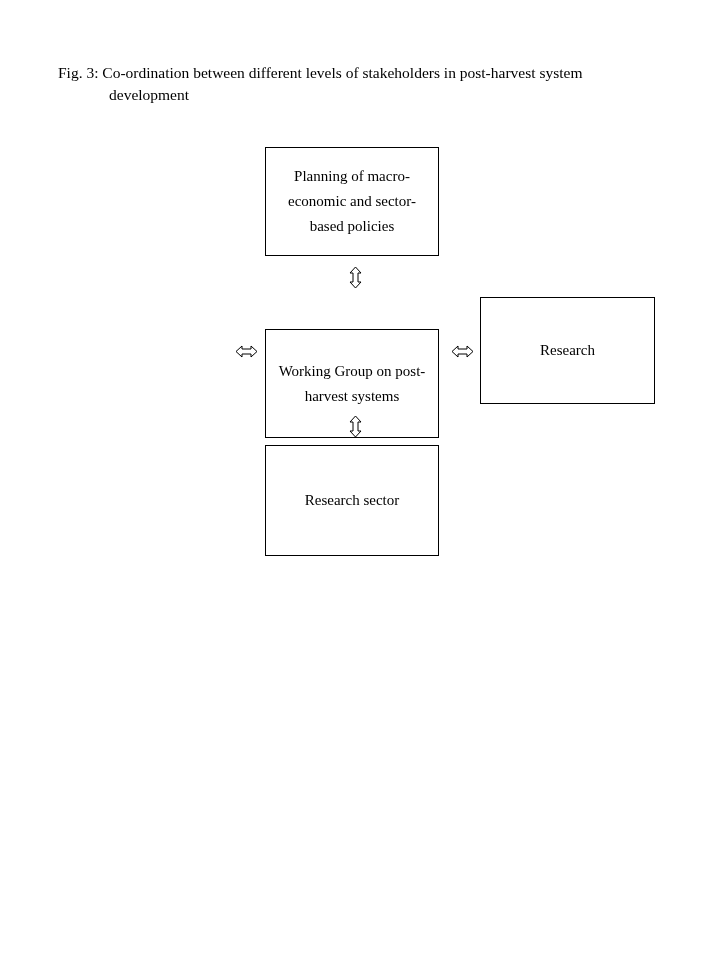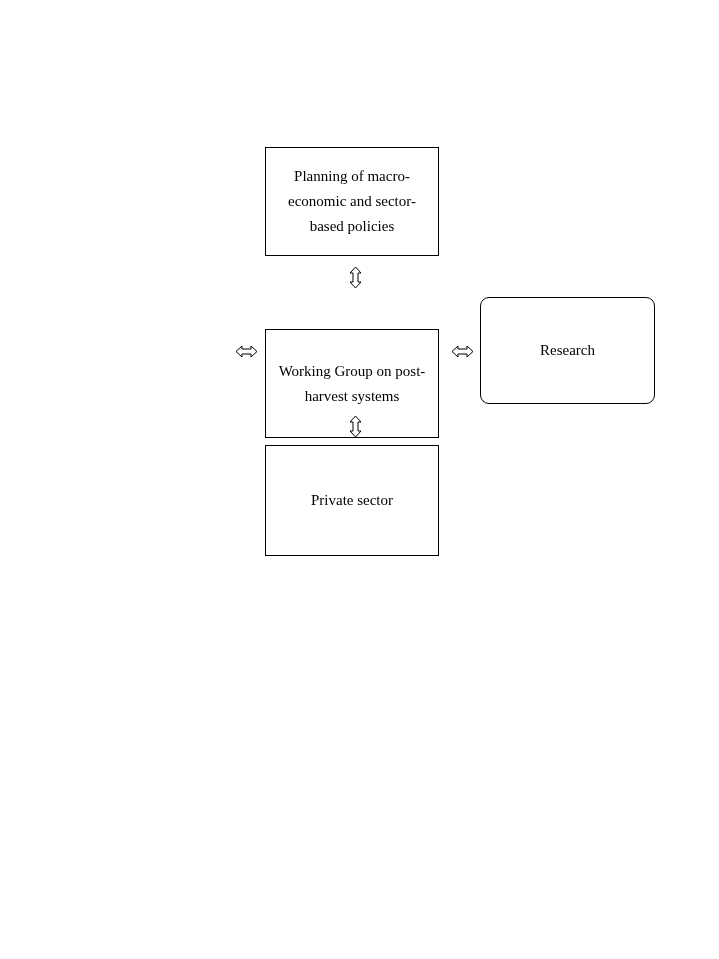--- a/index.html
+++ b/index.html
@@ -39,54 +39,58 @@
   }
   .box-label {
     white-space: pre-line;
     font-size: 15px;
     line-height: 25px;
     padding: 0 2px;
   }
   .box-top    { left: 265px; top: 147px; width: 174px; height: 109px; }
   .box-left   { left: 52px;  top: 297px; width: 176px; height: 108px; }
   .box-center { left: 265px; top: 297px; width: 174px; height: 109px; margin-top: 32px; }
-  .box-right  { left: 480px; top: 297px; width: 175px; height: 107px; border-radius: 9px; }
+  .box-right  { left: 480px; top: 297px; width: 175px; height: 107px; }
   .box-bottom { left: 265px; top: 445px; width: 174px; height: 111px; }
   .arrow {
     position: absolute;
   }
   .arrow-v1 { left: 349px; top: 266px; }
   .arrow-v2 { left: 349px; top: 415px; }
   .arrow-h1 { left: 235px; top: 345px; }
   .arrow-h2 { left: 451px; top: 345px; }
 </style>
 </head>
 <body>
 
 <div class="page">
 
+  <div class="caption">
+    <div class="caption-line">Fig. 3: Co-ordination between different levels of stakeholders in post-harvest system</div>
+    <div class="caption-line caption-line-2">development</div>
+  </div>
 
   <div class="box box-top">
     <span class="box-label">Planning of macro-
 economic and sector-
 based policies</span>
   </div>
 
 
   <div class="box box-center">
     <span class="box-label">Working Group on post-
 harvest systems</span>
   </div>
 
   <div class="box box-right">
     <span class="box-label">Research</span>
   </div>
 
   <div class="box box-bottom">
-    <span class="box-label">Private sector</span>
+    <span class="box-label">Research sector</span>
   </div>
 
   <svg class="arrow arrow-v1" width="13" height="23" viewBox="0 0 13 23">
     <path d="M6.5 1 L12 7 L9 7 L9 16 L12 16 L6.5 22 L1 16 L4 16 L4 7 L1 7 Z" fill="#ffffff" stroke="#000000" stroke-width="1" stroke-linejoin="miter"></path>
   </svg>
 
   <svg class="arrow arrow-v2" width="13" height="23" viewBox="0 0 13 23">
     <path d="M6.5 1 L12 7 L9 7 L9 16 L12 16 L6.5 22 L1 16 L4 16 L4 7 L1 7 Z" fill="#ffffff" stroke="#000000" stroke-width="1" stroke-linejoin="miter"></path>
   </svg>
 

